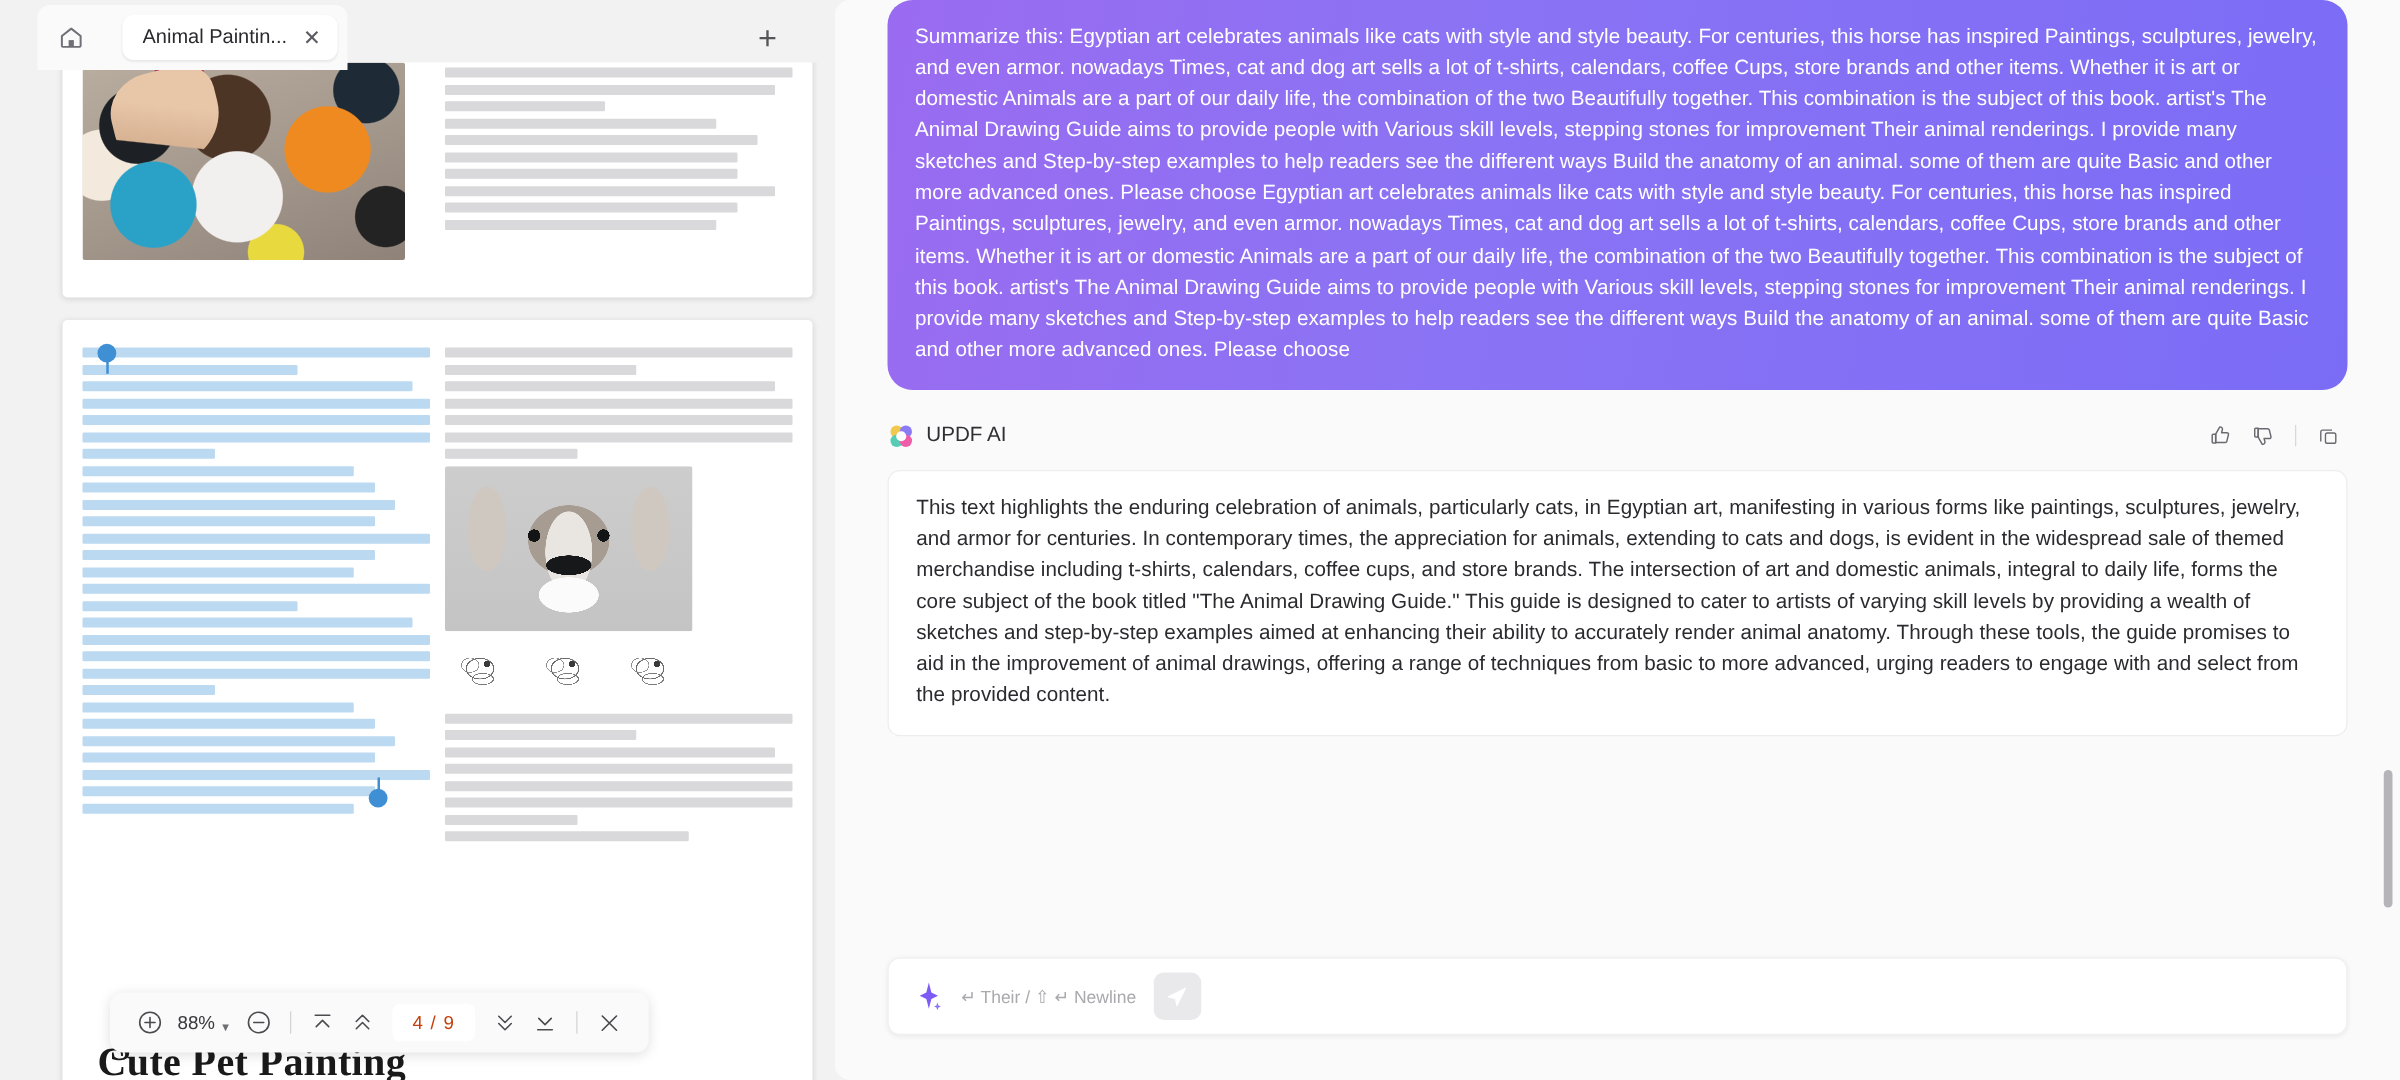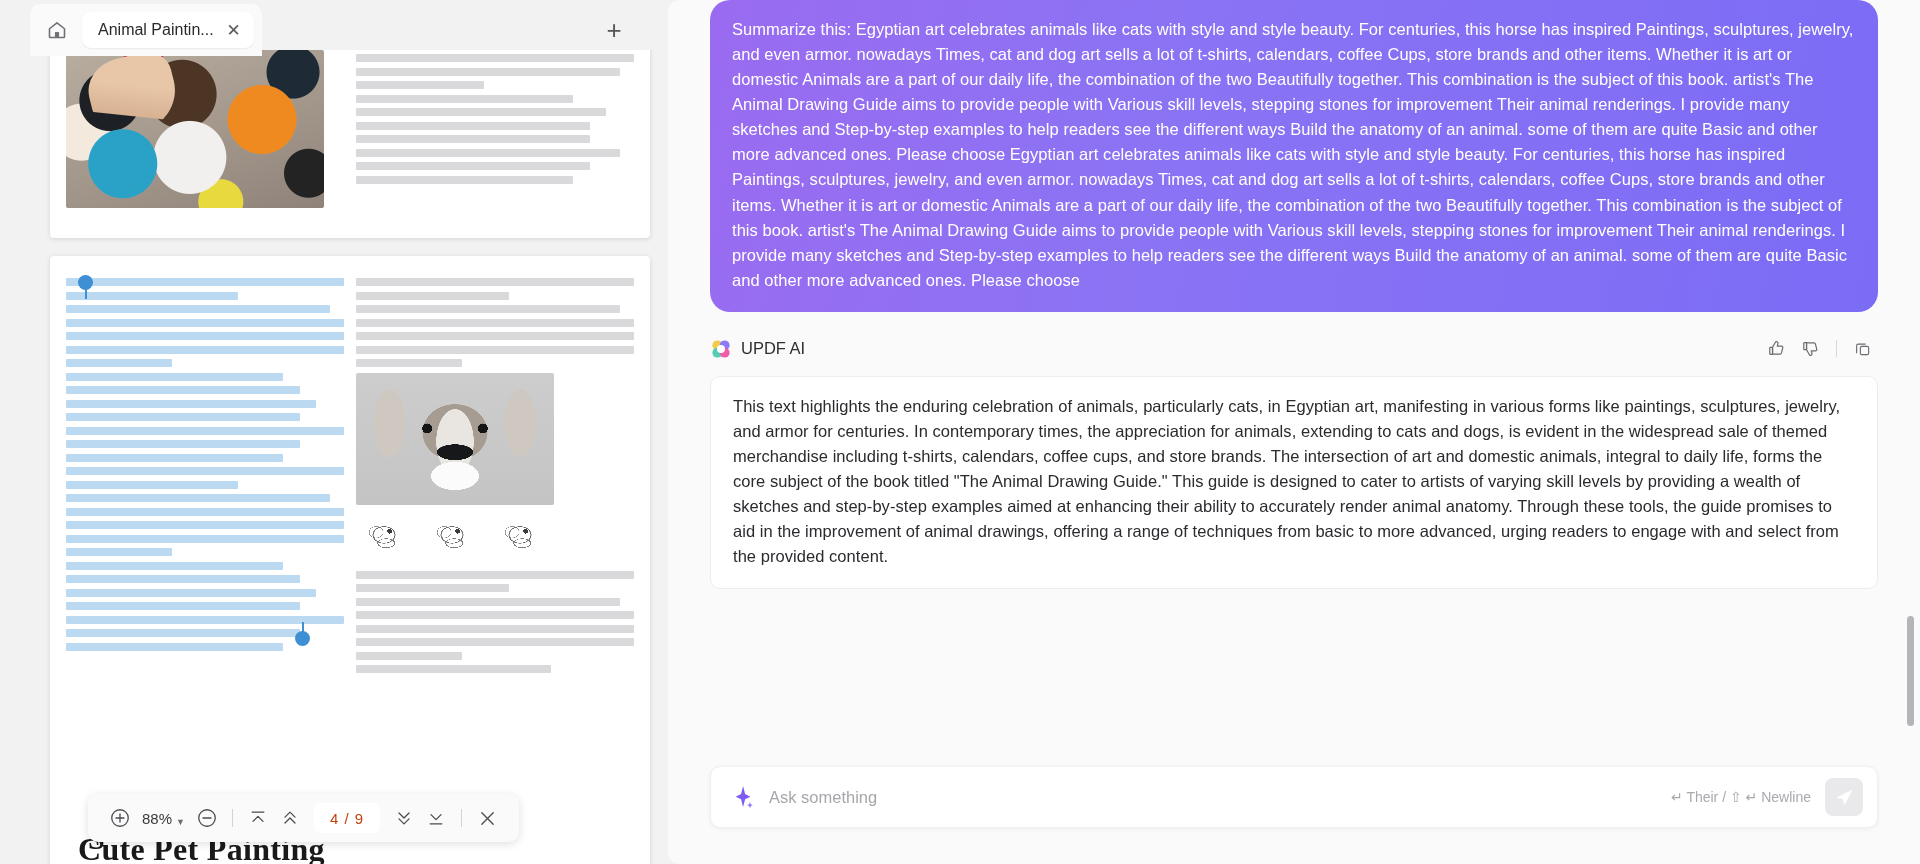--- a/index.html
+++ b/index.html
@@ -16,21 +16,21 @@
     position: relative;
     width: 668px; height: 864px;
     background: #f2f2f3;
     flex: 0 0 668px;
   }
   .tabbar {
     height: 56px; display: flex; align-items: center;
     padding: 0 18px 0 30px; position: relative; z-index: 5;
   }
   .tabbar-inner {
-    display: flex; align-items: center; gap: 0;
+    display: flex; align-items: center; gap: 16px;
     background: #fafafa; border-radius: 10px 10px 0 0;
     height: 52px; padding: 0 8px 0 10px; margin-top: 4px;
   }
   .home-btn {
     width: 34px; height: 34px; display: flex; align-items: center;
     justify-content: center; border-radius: 6px; cursor: pointer;
   }
   .tab {
     display: flex; align-items: center; gap: 10px;
     background: #ffffff; border-radius: 9px;
@@ -478,21 +478,20 @@
 
       <div class="chat-scrollbar"></div>
     </div>
 
     <div class="chat-foot">
       <div class="input-bar">
         <svg class="spark" viewBox="0 0 24 26">
           <path d="M11 1 L13.2 9.8 L19 12.6 L13.2 15.4 L11 24 L8.8 15.4 L3 12.6 L8.8 9.8 Z" fill="#7c5cf5"></path>
           <path d="M18.5 18.5 L19.4 21 L21.5 21.9 L19.4 22.8 L18.5 25.3 L17.6 22.8 L15.5 21.9 L17.6 21 Z" fill="#8e74f7"></path>
         </svg>
-        <input class="ask-input" type="text" placeholder="Ask something" style="">
         <div class="hint">↵ Their  /  ⇧ ↵ Newline</div>
         <div class="send-btn">
           <svg width="19" height="19" viewBox="0 0 24 24">
             <path d="M3 12 L21 3 L12 21 L10.4 13.6 Z" fill="#ffffff" stroke="#ffffff" stroke-width="1" stroke-linejoin="round"></path>
           </svg>
         </div>
       </div>
     </div>
   </div>
 </div>

